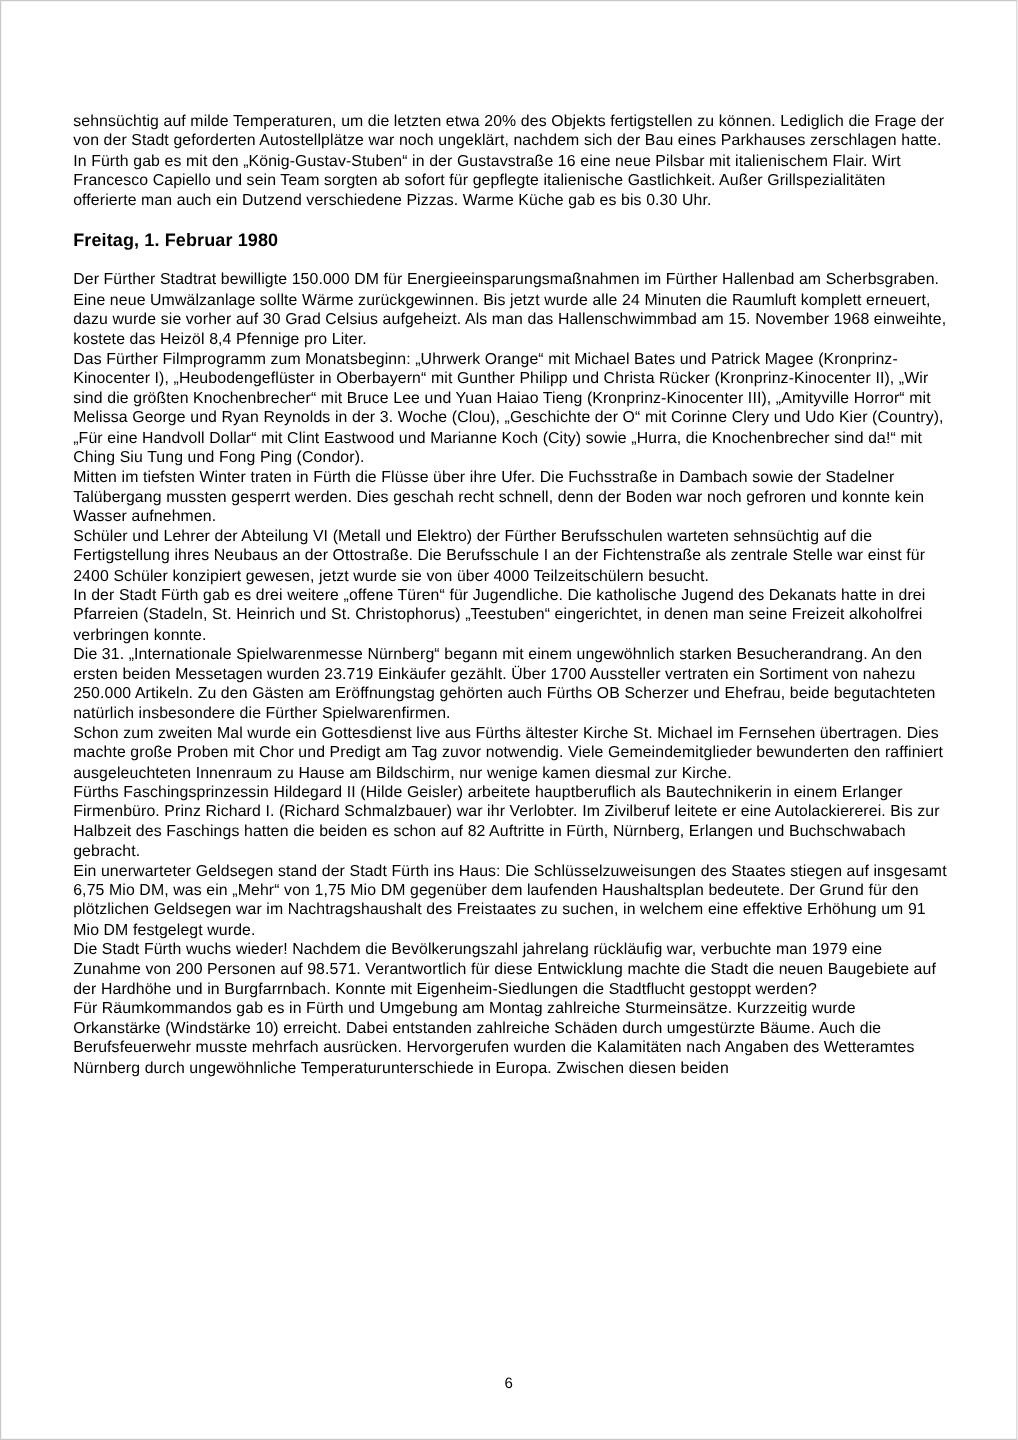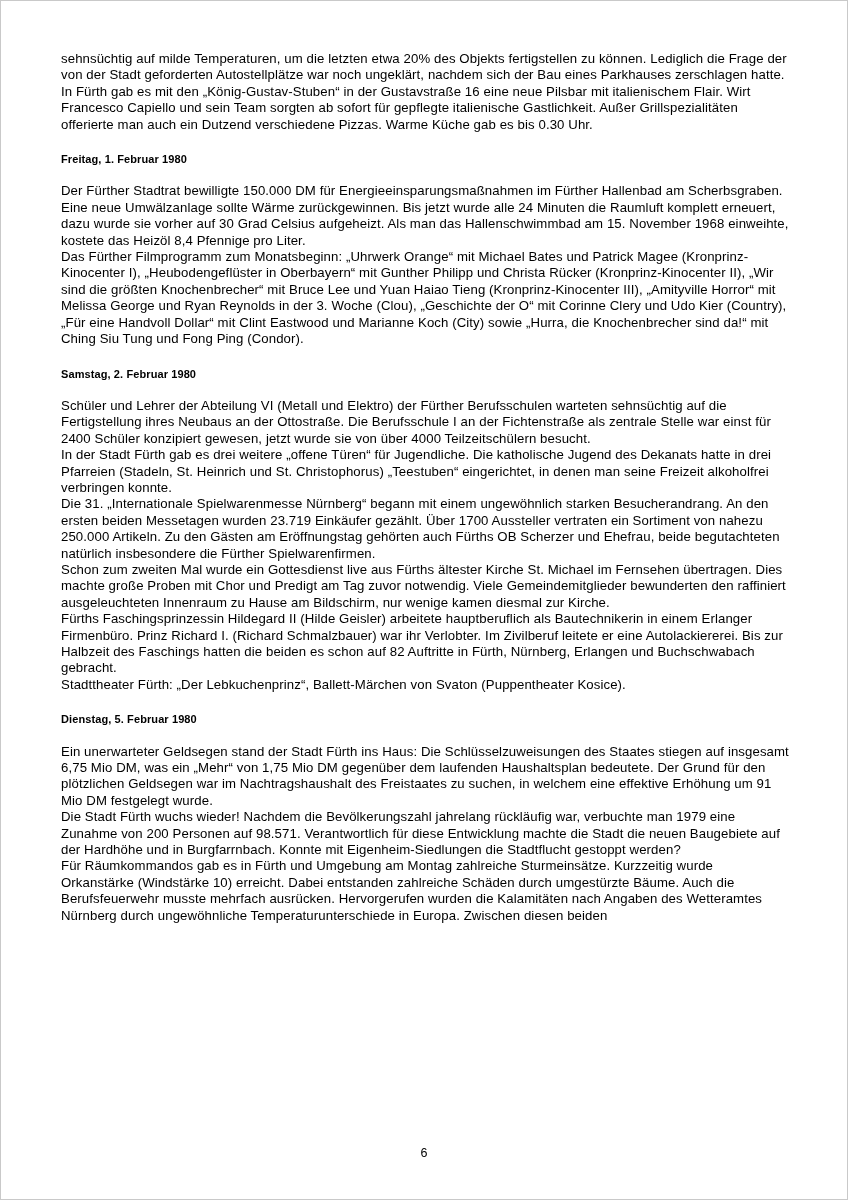--- a/index.html
+++ b/index.html
@@ -13,35 +13,35 @@
     font-family: "Liberation Sans", "DejaVu Sans", sans-serif;
     color: #000000;
   }
   .page {
     position: relative;
     box-sizing: border-box;
     width: 848px;
     height: 1200px;
     background: #ffffff;
     border: 1px solid #c9c9c9;
-    padding: 50px 58px 60px 60px;
+    padding: 92px 58px 60px 60px;
     overflow: hidden;
   }
   .doc-body {
     font-size: 13.2px;
     line-height: 16.4px;
     text-align: left;
     letter-spacing: 0.1px;
   }
   .doc-body p.paragraph {
     margin: 0;
     padding: 0;
   }
   .doc-body h2.section-heading {
-    font-size: 11px;
+    font-size: 15px;
     line-height: 16.4px;
     font-weight: bold;
     margin: 18px 0 16px 0;
     padding: 0;
   }
   .page-footer {
     position: absolute;
     left: 0;
     bottom: 38px;
     width: 100%;
@@ -53,26 +53,24 @@
 </head>
 <body>
 
 <div class="page">
   <div class="doc-body" id="doc-sections">
       <p class="paragraph">sehnsüchtig auf milde Temperaturen, um die letzten etwa 20% des Objekts fertigstellen zu können. Lediglich die Frage der von der Stadt geforderten Autostellplätze war noch ungeklärt, nachdem sich der Bau eines Parkhauses zerschlagen hatte.</p>
       <p class="paragraph">In Fürth gab es mit den „König-Gustav-Stuben“ in der Gustavstraße 16 eine neue Pilsbar mit italienischem Flair. Wirt Francesco Capiello und sein Team sorgten ab sofort für gepflegte italienische Gastlichkeit. Außer Grillspezialitäten offerierte man auch ein Dutzend verschiedene Pizzas. Warme Küche gab es bis 0.30 Uhr.</p>
       <h2 class="section-heading">Freitag, 1. Februar 1980</h2>
       <p class="paragraph">Der Fürther Stadtrat bewilligte 150.000 DM für Energieeinsparungsmaßnahmen im Fürther Hallenbad am Scherbsgraben. Eine neue Umwälzanlage sollte Wärme zurückgewinnen. Bis jetzt wurde alle 24 Minuten die Raumluft komplett erneuert, dazu wurde sie vorher auf 30 Grad Celsius aufgeheizt. Als man das Hallenschwimmbad am 15. November 1968 einweihte, kostete das Heizöl 8,4 Pfennige pro Liter.</p>
       <p class="paragraph">Das Fürther Filmprogramm zum Monatsbeginn: „Uhrwerk Orange“ mit Michael Bates und Patrick Magee (Kronprinz-Kinocenter I), „Heubodengeflüster in Oberbayern“ mit Gunther Philipp und Christa Rücker (Kronprinz-Kinocenter II), „Wir sind die größten Knochenbrecher“ mit Bruce Lee und Yuan Haiao Tieng (Kronprinz-Kinocenter III), „Amityville Horror“ mit Melissa George und Ryan Reynolds in der 3. Woche (Clou), „Geschichte der O“ mit Corinne Clery und Udo Kier (Country), „Für eine Handvoll Dollar“ mit Clint Eastwood und Marianne Koch (City) sowie „Hurra, die Knochenbrecher sind da!“ mit Ching Siu Tung und Fong Ping (Condor).</p>
-      <h2 class="section-heading">Samstag, 2. Februar 1980</h2>
+      <p class="paragraph">Mitten im tiefsten Winter traten in Fürth die Flüsse über ihre Ufer. Die Fuchsstraße in Dambach sowie der Stadelner Talübergang mussten gesperrt werden. Dies geschah recht schnell, denn der Boden war noch gefroren und konnte kein Wasser aufnehmen.</p>
       <p class="paragraph">Schüler und Lehrer der Abteilung VI (Metall und Elektro) der Fürther Berufsschulen warteten sehnsüchtig auf die Fertigstellung ihres Neubaus an der Ottostraße. Die Berufsschule I an der Fichtenstraße als zentrale Stelle war einst für 2400 Schüler konzipiert gewesen, jetzt wurde sie von über 4000 Teilzeitschülern besucht.</p>
       <p class="paragraph">In der Stadt Fürth gab es drei weitere „offene Türen“ für Jugendliche. Die katholische Jugend des Dekanats hatte in drei Pfarreien (Stadeln, St. Heinrich und St. Christophorus) „Teestuben“ eingerichtet, in denen man seine Freizeit alkoholfrei verbringen konnte.</p>
       <p class="paragraph">Die 31. „Internationale Spielwarenmesse Nürnberg“ begann mit einem ungewöhnlich starken Besucherandrang. An den ersten beiden Messetagen wurden 23.719 Einkäufer gezählt. Über 1700 Aussteller vertraten ein Sortiment von nahezu 250.000 Artikeln. Zu den Gästen am Eröffnungstag gehörten auch Fürths OB Scherzer und Ehefrau, beide begutachteten natürlich insbesondere die Fürther Spielwarenfirmen.</p>
       <p class="paragraph">Schon zum zweiten Mal wurde ein Gottesdienst live aus Fürths ältester Kirche St. Michael im Fernsehen übertragen. Dies machte große Proben mit Chor und Predigt am Tag zuvor notwendig. Viele Gemeindemitglieder bewunderten den raffiniert ausgeleuchteten Innenraum zu Hause am Bildschirm, nur wenige kamen diesmal zur Kirche.</p>
       <p class="paragraph">Fürths Faschingsprinzessin Hildegard II (Hilde Geisler) arbeitete hauptberuflich als Bautechnikerin in einem Erlanger Firmenbüro. Prinz Richard I. (Richard Schmalzbauer) war ihr Verlobter. Im Zivilberuf leitete er eine Autolackiererei. Bis zur Halbzeit des Faschings hatten die beiden es schon auf 82 Auftritte in Fürth, Nürnberg, Erlangen und Buchschwabach gebracht.</p>
-      <p class="paragraph">Stadttheater Fürth: „Der Lebkuchenprinz“, Ballett-Märchen von Svaton (Puppentheater Kosice).</p>
-      <h2 class="section-heading">Dienstag, 5. Februar 1980</h2>
       <p class="paragraph">Ein unerwarteter Geldsegen stand der Stadt Fürth ins Haus: Die Schlüsselzuweisungen des Staates stiegen auf insgesamt 6,75 Mio DM, was ein „Mehr“ von 1,75 Mio DM gegenüber dem laufenden Haushaltsplan bedeutete. Der Grund für den plötzlichen Geldsegen war im Nachtragshaushalt des Freistaates zu suchen, in welchem eine effektive Erhöhung um 91 Mio DM festgelegt wurde.</p>
       <p class="paragraph">Die Stadt Fürth wuchs wieder! Nachdem die Bevölkerungszahl jahrelang rückläufig war, verbuchte man 1979 eine Zunahme von 200 Personen auf 98.571. Verantwortlich für diese Entwicklung machte die Stadt die neuen Baugebiete auf der Hardhöhe und in Burgfarrnbach. Konnte mit Eigenheim-Siedlungen die Stadtflucht gestoppt werden?</p>
       <p class="paragraph">Für Räumkommandos gab es in Fürth und Umgebung am Montag zahlreiche Sturmeinsätze. Kurzzeitig wurde Orkanstärke (Windstärke 10) erreicht. Dabei entstanden zahlreiche Schäden durch umgestürzte Bäume. Auch die Berufsfeuerwehr musste mehrfach ausrücken. Hervorgerufen wurden die Kalamitäten nach Angaben des Wetteramtes Nürnberg durch ungewöhnliche Temperaturunterschiede in Europa. Zwischen diesen beiden</p>
     </div>
   <div class="page-footer">6</div>
 </div>
 
 </body></html>

